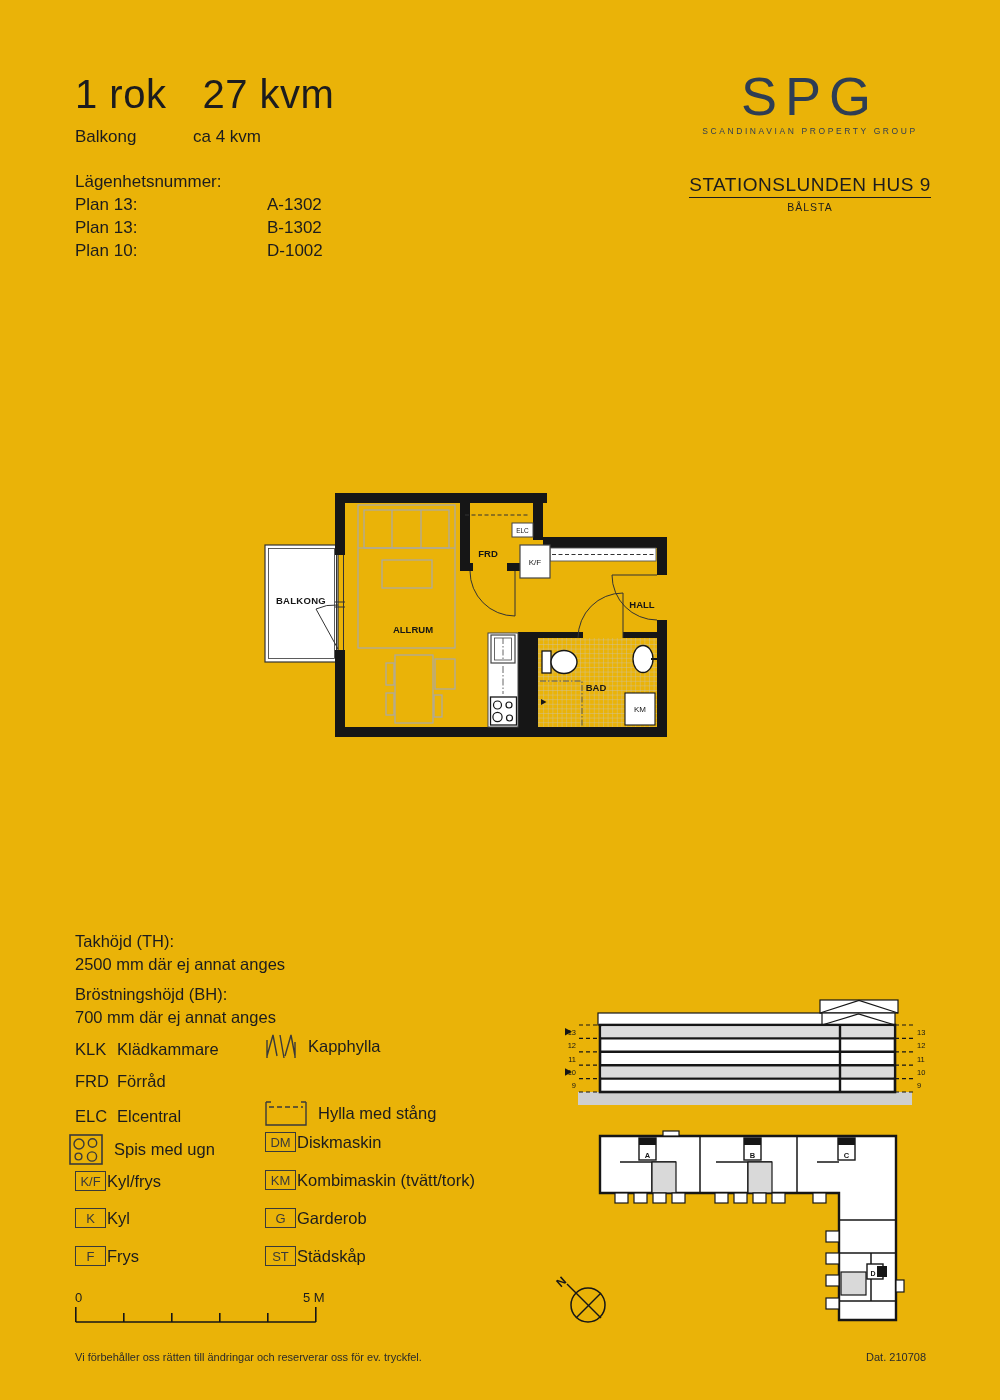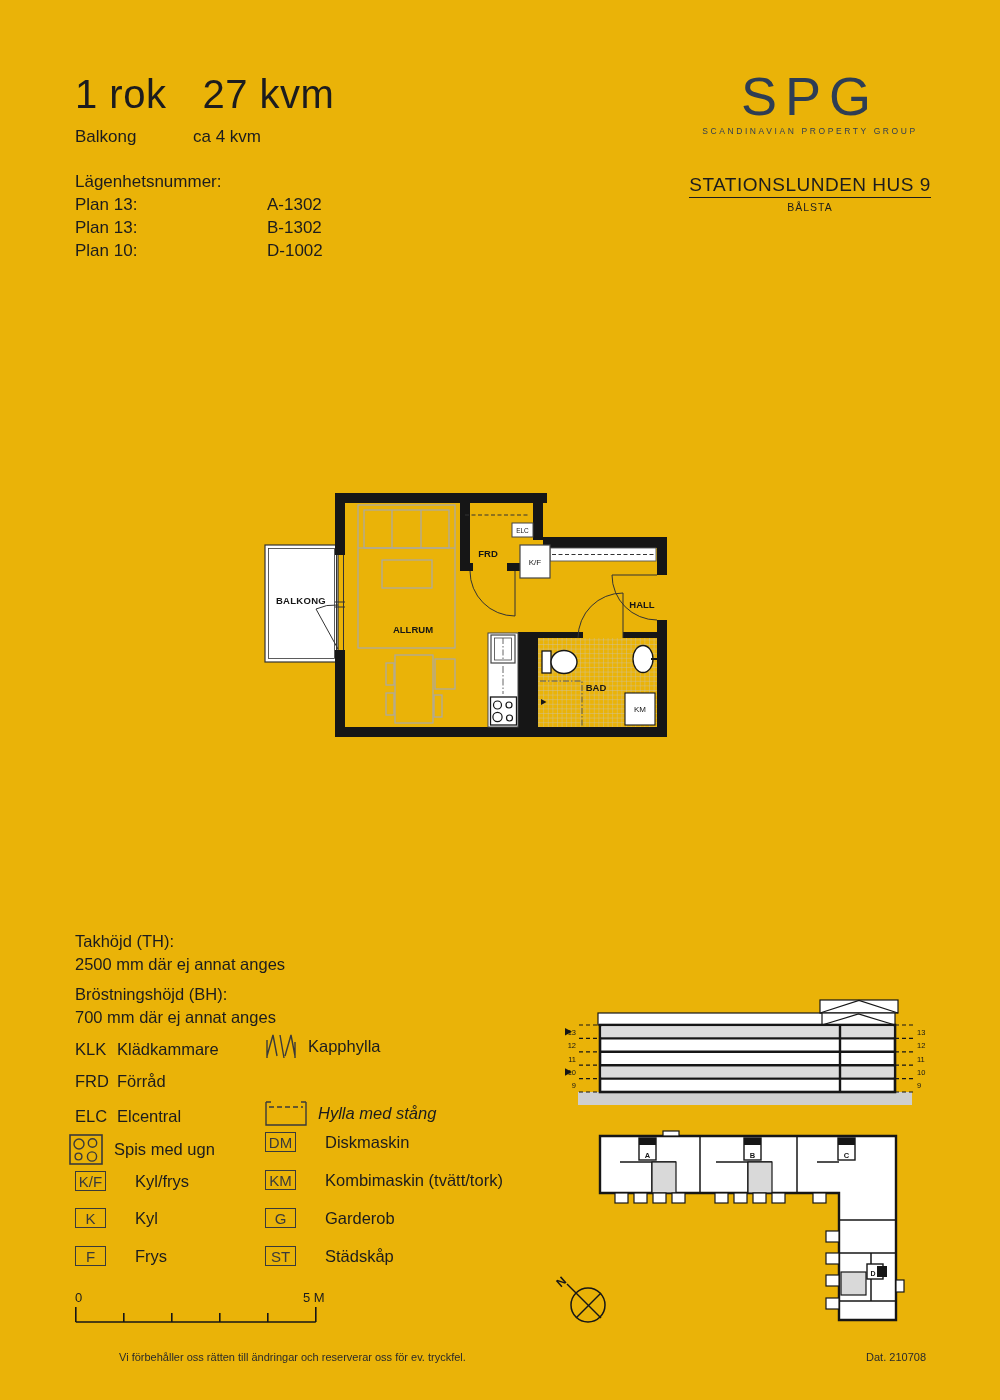--- a/index.html
+++ b/index.html
@@ -23,21 +23,21 @@
   .logo-text{font-size:54px;font-weight:400;letter-spacing:8px;line-height:56px;}
   .logo-tag{font-size:8.5px;letter-spacing:2.6px;margin-top:2px;}
   .project-title{font-size:19px;letter-spacing:0.5px;border-bottom:1.6px solid #1c1c1e;display:inline-block;padding-bottom:1px;}
   .project-city{font-size:10.5px;letter-spacing:1px;margin-top:3px;}
   
   .note-block{font-size:16.5px;line-height:23px;}
   
   .lg-row{position:absolute;display:flex;align-items:center;font-size:16.5px;white-space:nowrap;}
   .lg-abbr{display:inline-block;width:42px;}
   .lg-box{width:31px;height:20px;border:1.6px solid #3a3a3a;display:flex;align-items:center;justify-content:center;
-          font-size:15px;color:#3a3a3a;box-sizing:border-box;margin-right:29px;flex:none;}
+          font-size:13px;color:#3a3a3a;box-sizing:border-box;margin-right:1px;flex:none;}
   .lg-icon{margin-right:11px;flex:none;display:block;}
   
   .scalebar{width:250px;font-size:13px;}
   .scalebar .lbls{position:relative;height:16px;}
   .scalebar .lbls .l0{position:absolute;left:0;}
   .scalebar .lbls .l5{position:absolute;left:228px;}
   
   .footer-text{font-size:11px;color:#2a2a2a;}
   svg{display:block;}
   svg text{font-family:"Liberation Sans","DejaVu Sans",sans-serif;fill:#161616;}
@@ -230,21 +230,21 @@
     <span class="lg-box">F</span>
     <span>Frys</span>
   </div>
 
   <div class="lg-row" style="left:265px;top:1012px;margin-top:20px;">
     <svg class="lg-icon" width="32" height="28" viewBox="0 0 32 28">
       <path d="M2,26 L2,8 M2,24 L8,3 L12,24 M15,3 L19,26 M20,24 L26,3 L30,24 M30,26 L30,10" fill="none" stroke="#3a3a3a" stroke-width="1.4"></path>
     </svg>
     <span>Kapphylla</span>
   </div>
-  <div class="lg-row" style="left:265px;top:1100px;font-style:italic;">
+  <div class="lg-row" style="left:265px;top:1100px;">
     <svg class="lg-icon" width="42" height="26" viewBox="0 0 42 26">
       <path d="M1,2 L1,25 L41,25 L41,2" fill="none" stroke="#3a3a3a" stroke-width="1.4"></path>
       <path d="M1,2 L6,2 M36,2 L41,2" fill="none" stroke="#3a3a3a" stroke-width="1.4"></path>
       <line x1="4" y1="7" x2="38" y2="7" stroke="#3a3a3a" stroke-width="1.4" stroke-dasharray="5,3"></line>
     </svg>
     <span>Hylla med stång</span>
   </div>
   <div class="lg-row" style="left:265px;top:1132px;">
     <span class="lg-box">DM</span>
     <span>Diskmaskin</span>
@@ -385,16 +385,16 @@
     </g>
 
     <g>
       <circle cx="33" cy="177" r="17" fill="none" stroke="#161616" stroke-width="1.5"></circle>
       <line x1="12" y1="156" x2="46" y2="190" stroke="#161616" stroke-width="1.5"></line>
       <line x1="46" y1="165" x2="21" y2="190" stroke="#161616" stroke-width="1.5"></line>
       <text x="2" y="158" font-size="12" font-weight="bold" transform="rotate(-42 6 154)">N</text>
     </g>
   </svg>
 
-  <div class="abs footer-text" style="left:75px;top:1351px;margin-left:44px;">Vi förbehåller oss rätten till ändringar och reserverar oss för ev. tryckfel.</div>
+  <div class="abs footer-text" style="left:75px;top:1351px;">Vi förbehåller oss rätten till ändringar och reserverar oss för ev. tryckfel.</div>
   <div class="abs footer-text" style="right:74px;top:1351px;">Dat. 210708</div>
 
 </div>
 
 </body></html>

